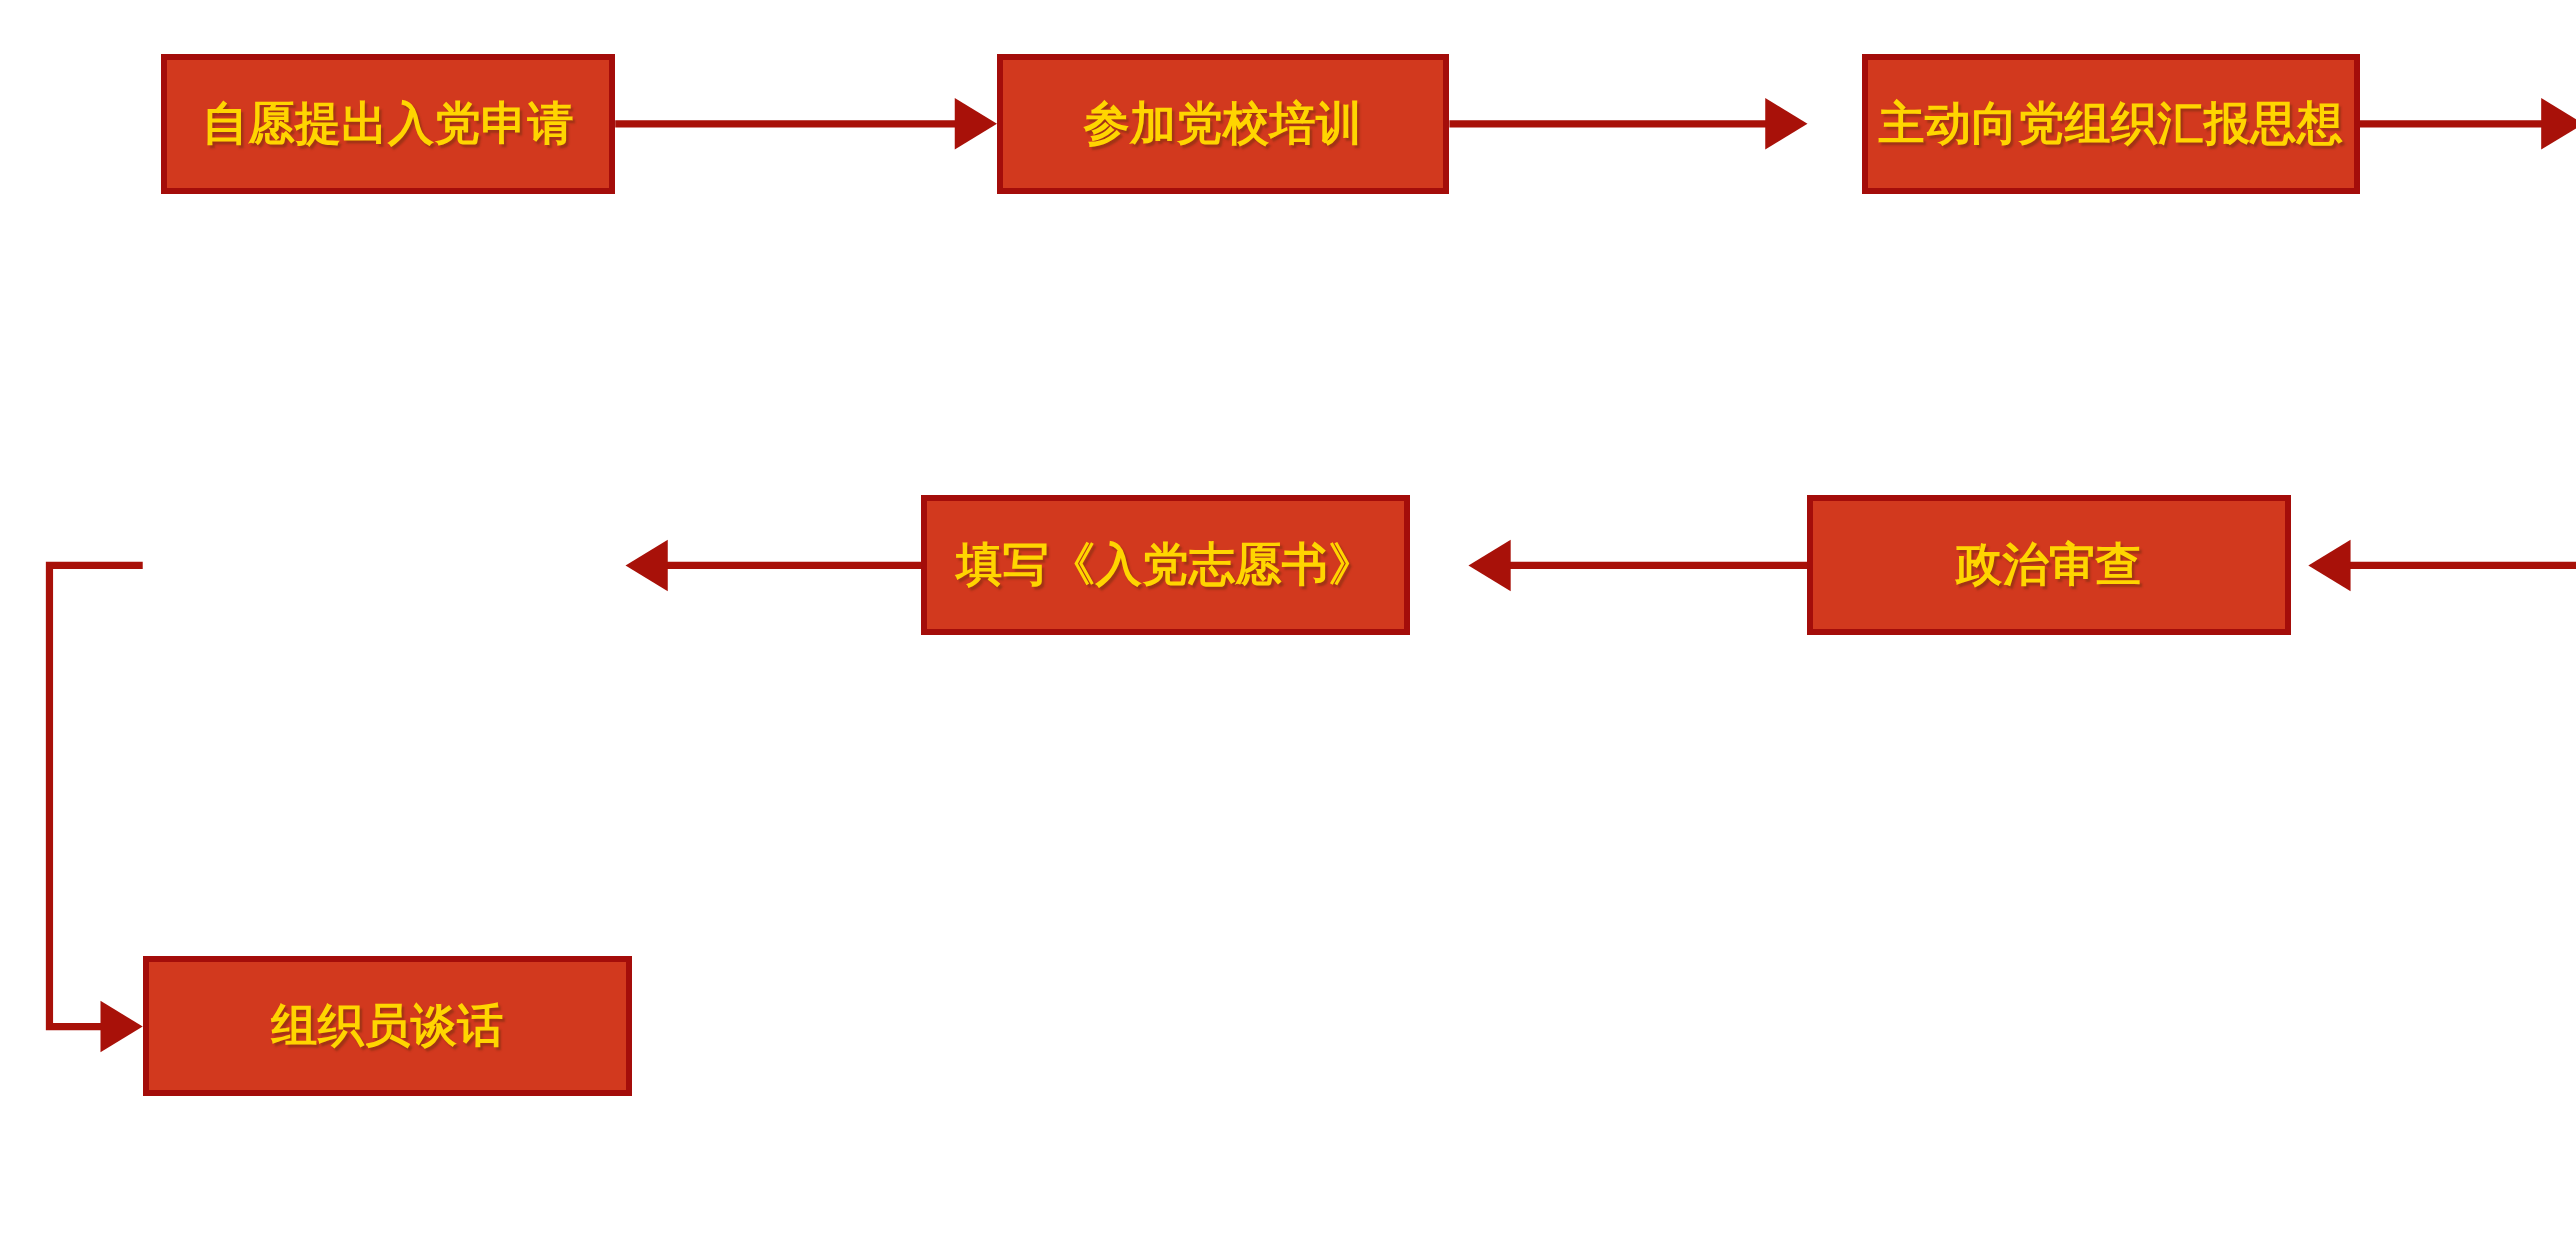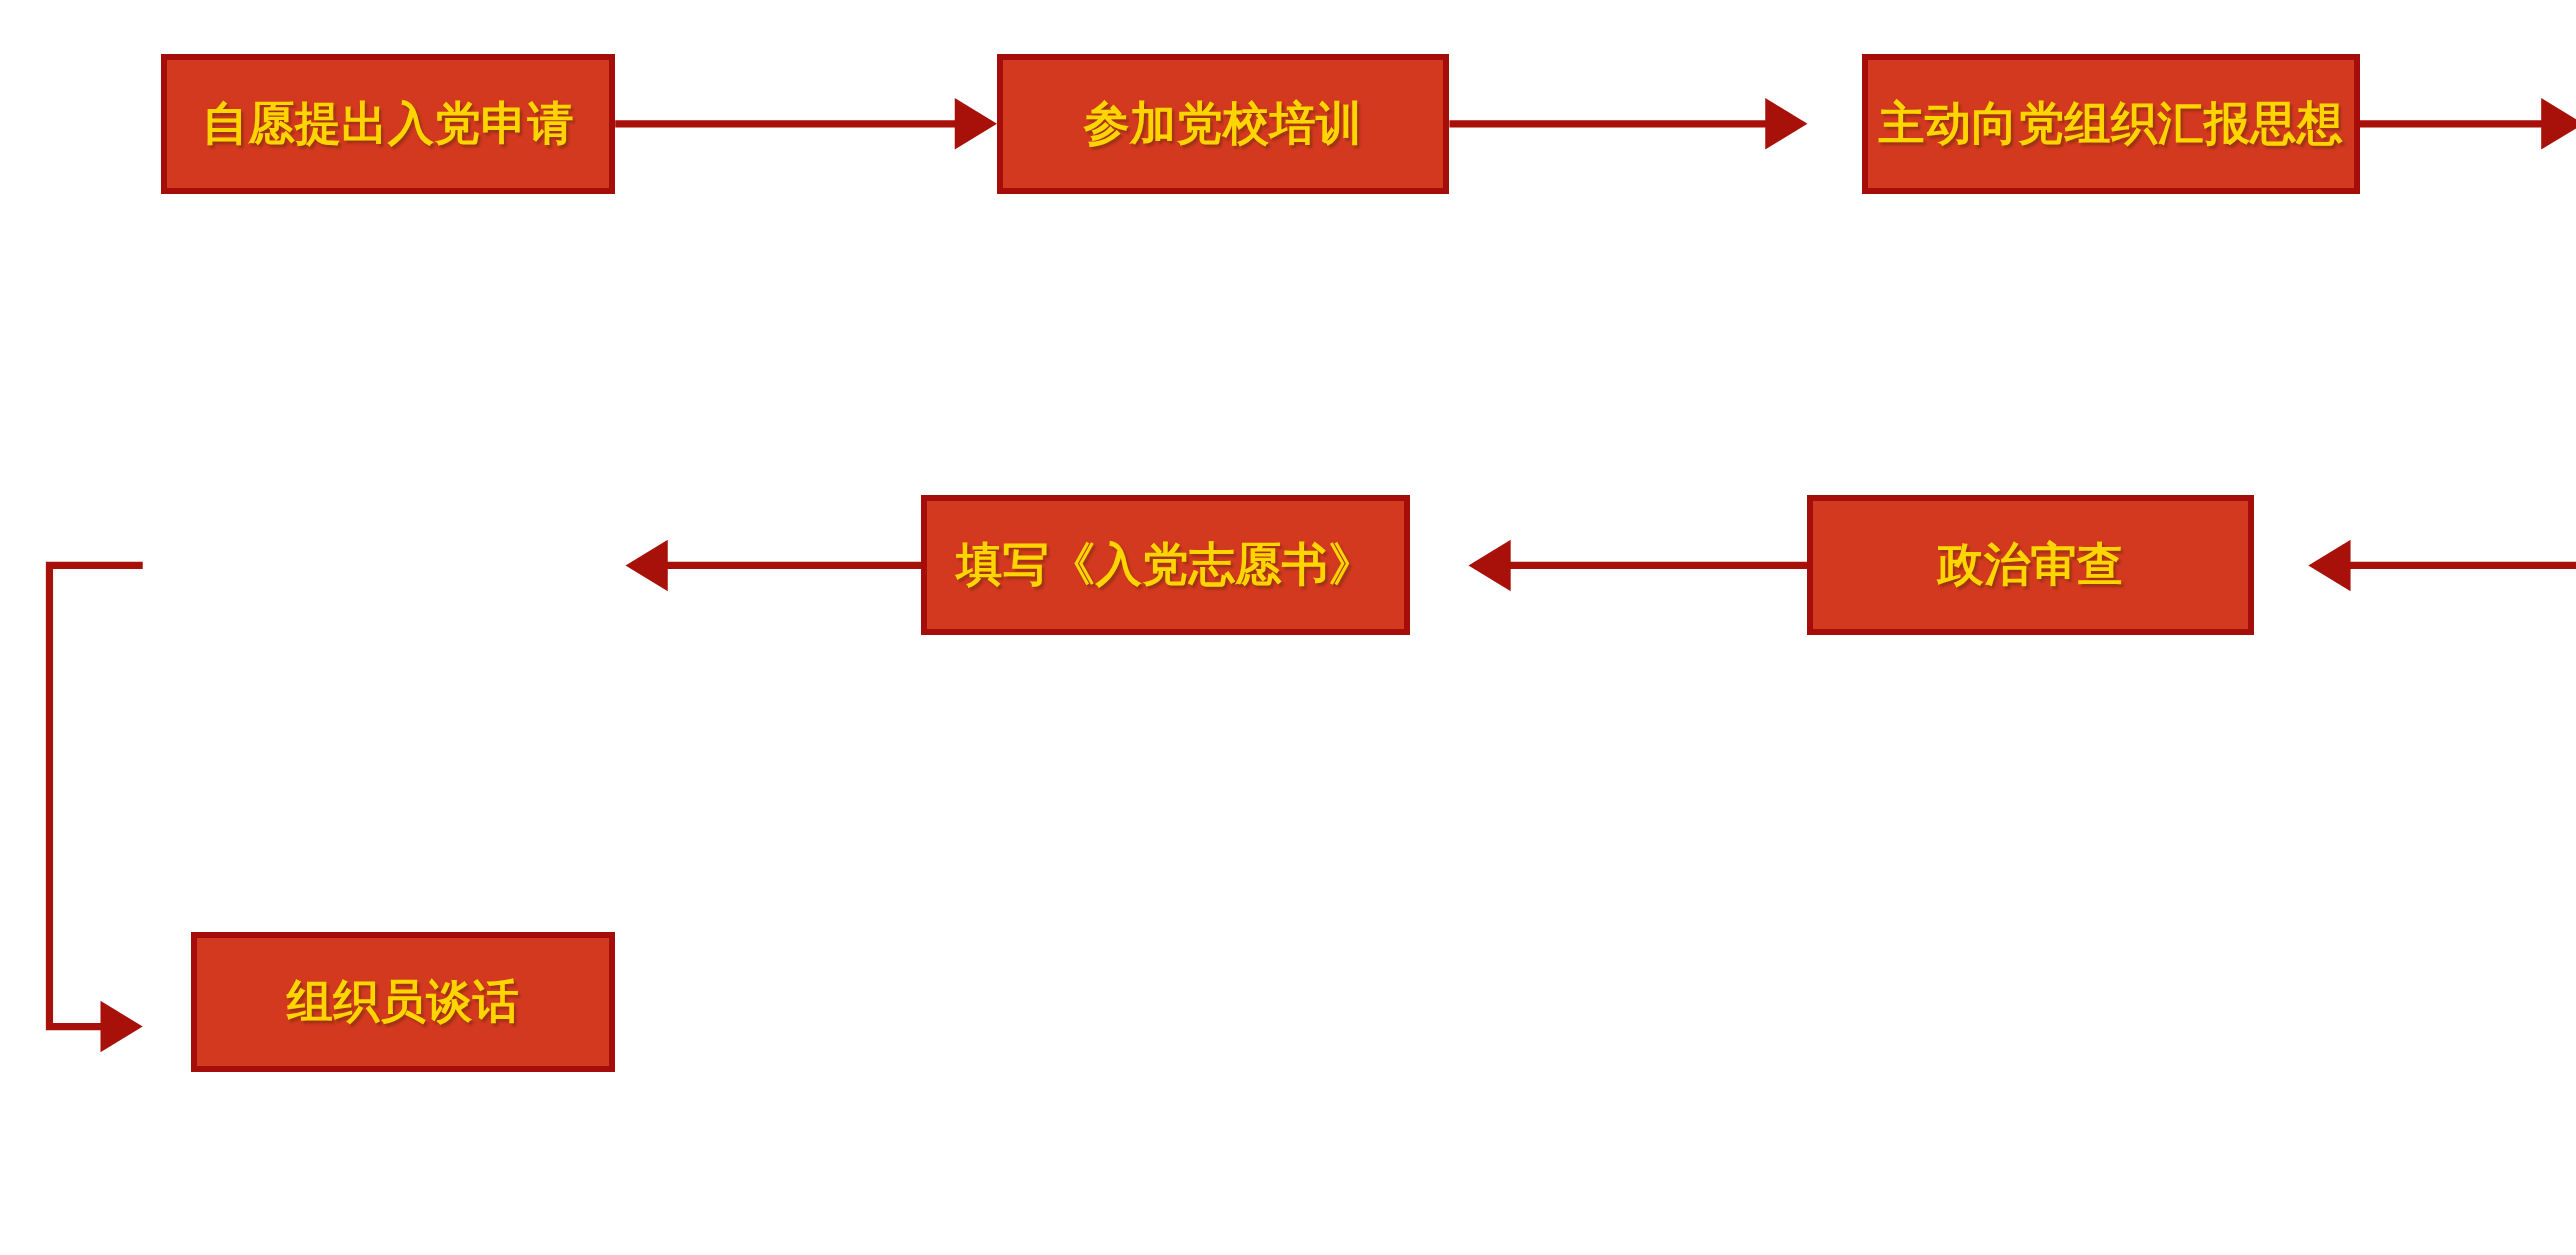--- a/index.html
+++ b/index.html
@@ -52,25 +52,25 @@
     font-size:46px;
     font-weight:bold;
     letter-spacing:0.5px;
     white-space:nowrap;
     text-shadow:2.6px 2.6px 2.1px rgba(70,40,10,0.35);
   }
   
   .n-apply        {left:161px;  top:54px;  width:454px;}
   .n-training     {left:997px; top:54px;  width:452px;}
   .n-report       {left:1862px; top:54px;  width:498px;}
-  .n-review       {left:1807px; top:495px;  width:447px;}
+  .n-review       {left:1807px; top:495px;  width:484px;}
   .n-form         {left:921px; top:495px;  width:489px;}
   .n-meeting      {left:143px;  top:495px;  width:483px;}
   
-  .n-talk         {left:143px;  top:932px; width:424px;margin-left:48px;}
+  .n-talk         {left:143px;  top:956px; width:489px;}
 </style>
 </head>
 <body>
 
 <div class="canvas">
 
   <svg class="edges" viewBox="0 0 6525 2437" xmlns="http://www.w3.org/2000/svg">
 
     <g>
       <line class="shaft" x1="1194" y1="240" x2="1858" y2="240"></line>

